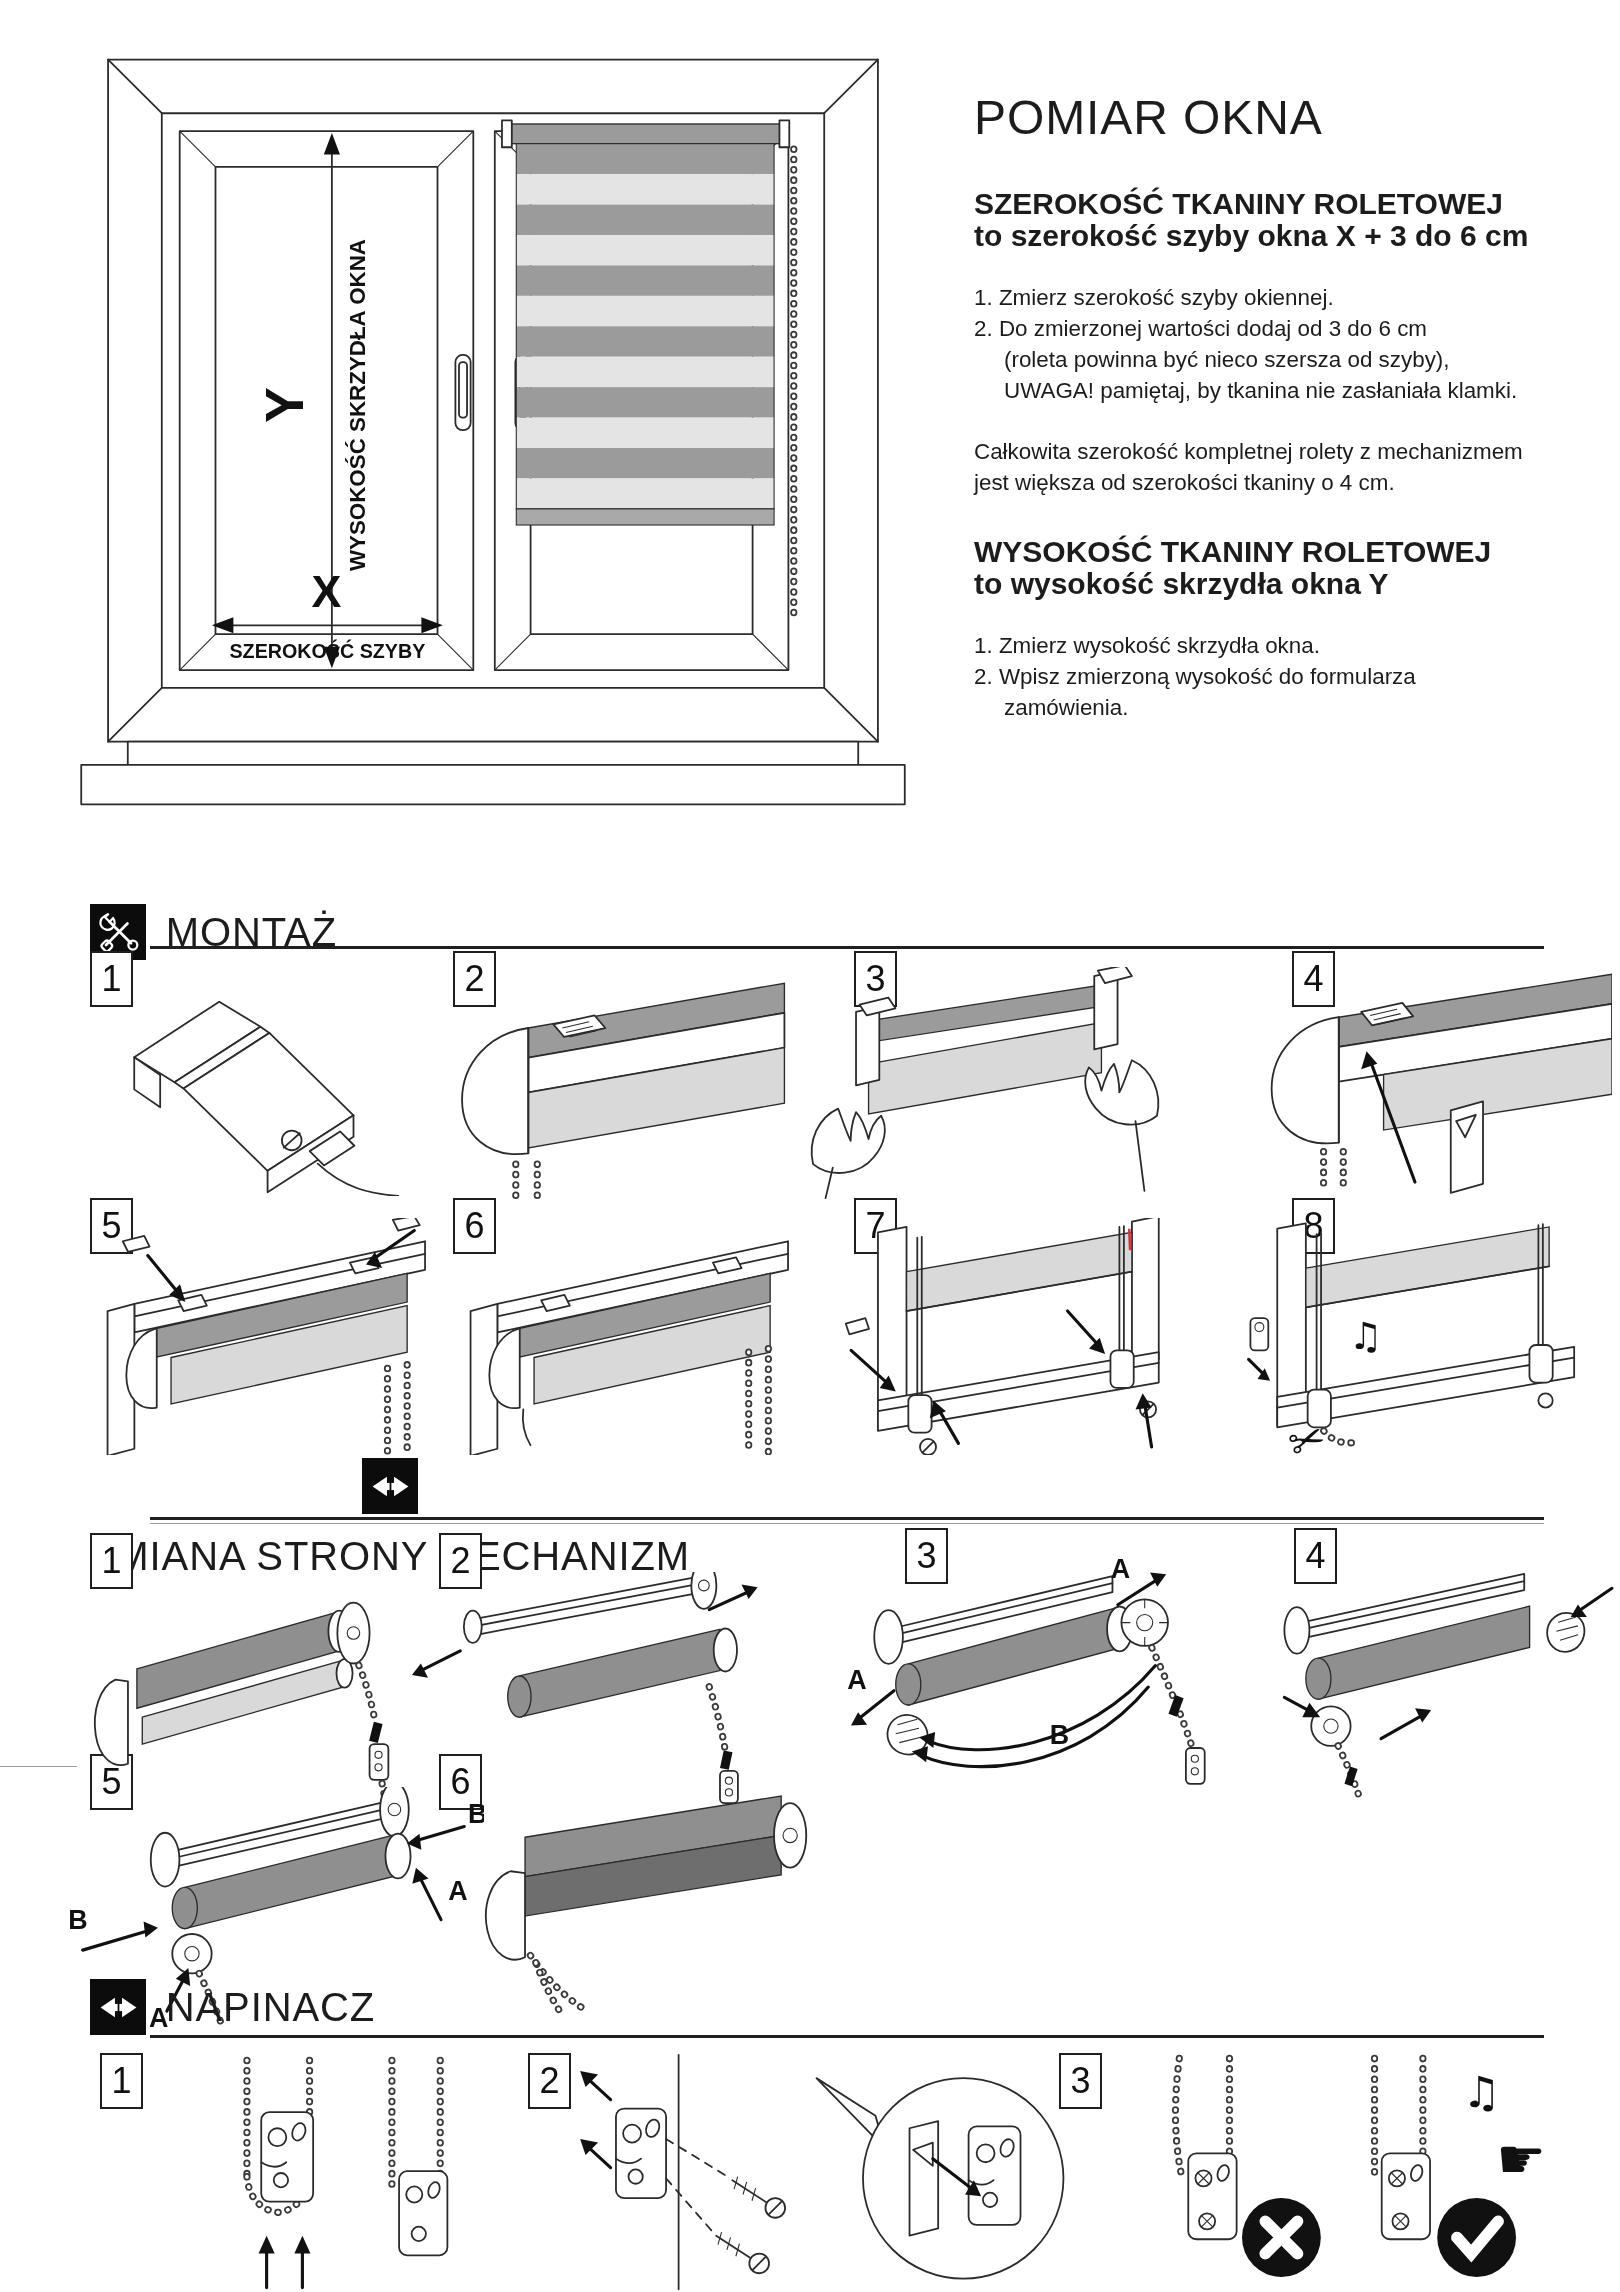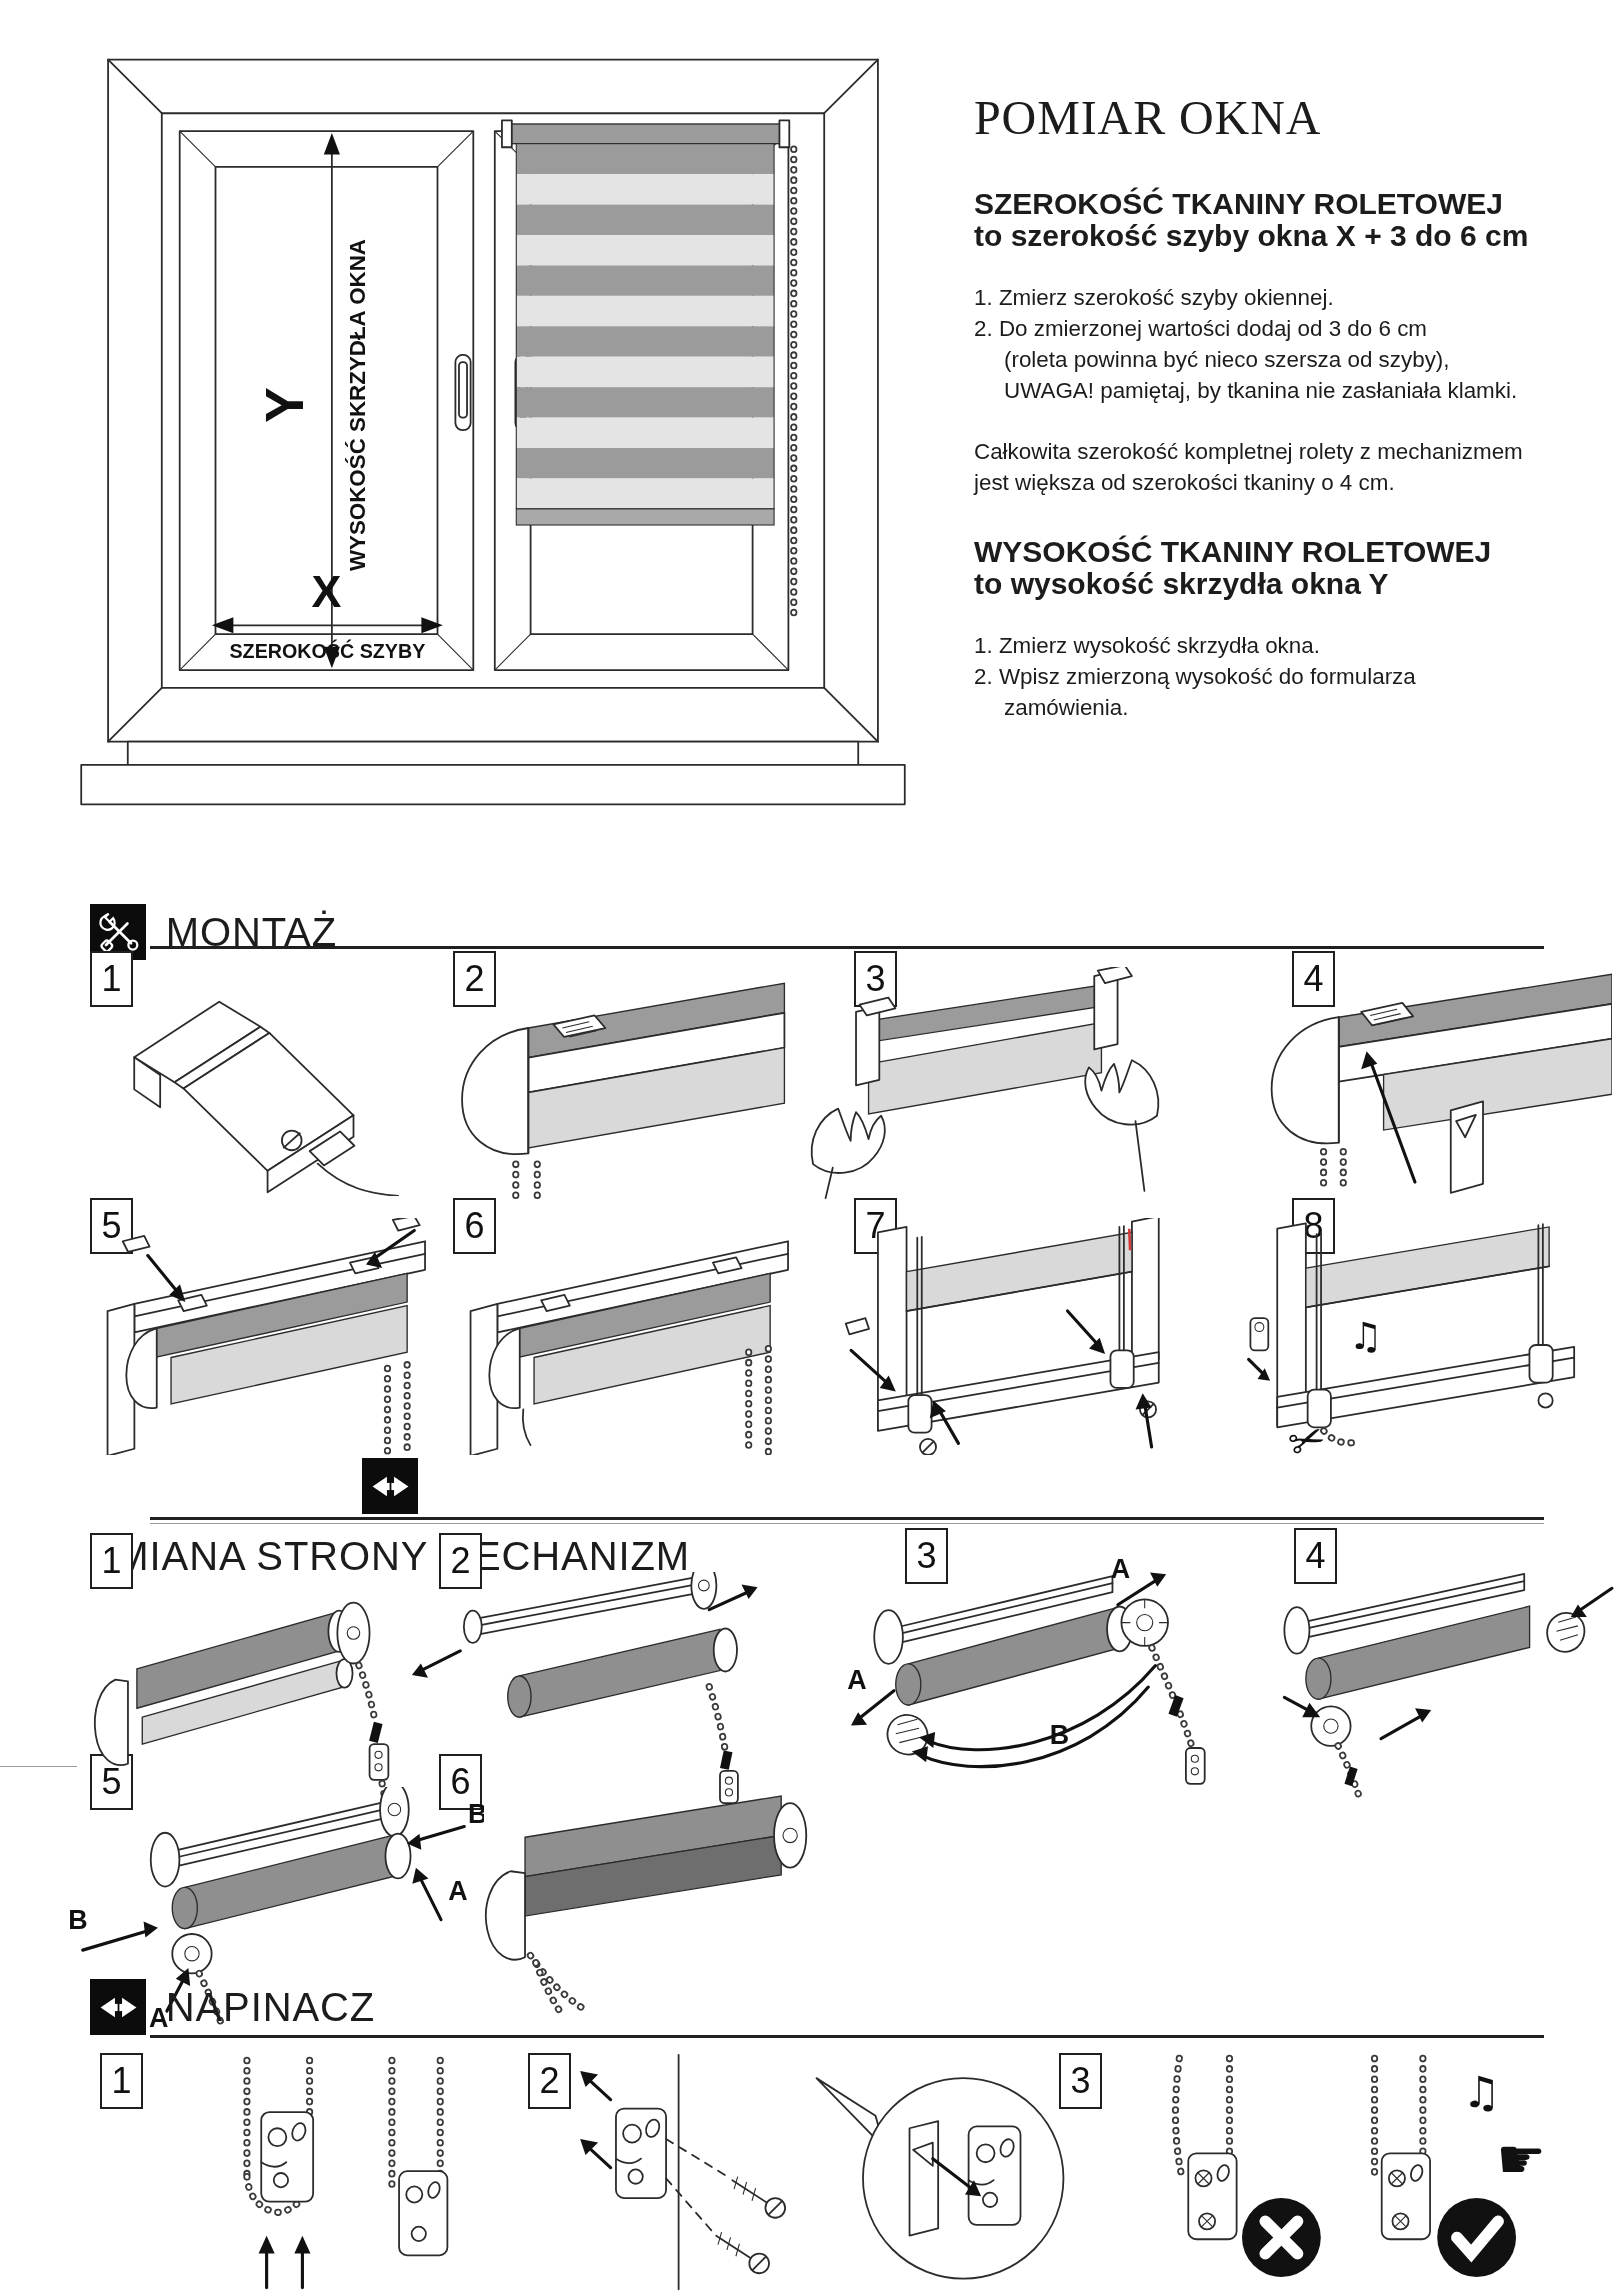--- a/index.html
+++ b/index.html
@@ -2,21 +2,21 @@
 <html style="font-size:14.3px"><head>
 <meta charset="utf-8">
 <style>
   html,body{margin:0;padding:0;}
   body{
     width:1620px;height:2293px;position:relative;background:#ffffff;
     font-family:"Liberation Sans",sans-serif;color:#1c1c1c;overflow:hidden;
   }
   .abs{position:absolute;}
   
-  .doc-title{font-size:48px;font-weight:400;letter-spacing:0.9px;font-family:Liberation Serif, serif;}
+  .doc-title{font-size:48px;font-weight:400;letter-spacing:0.9px;}
   .h-bold{font-size:30px;font-weight:bold;line-height:32px;}
   .body-t{font-size:22.4px;line-height:31px;}
   .indent{padding-left:30px;}
   
   .sec-head{position:absolute;display:flex;align-items:center;gap:19.7px;}
   .sec-icon{width:56px;height:56px;background:#0c0c0c;flex:0 0 56px;display:flex;align-items:center;justify-content:center;}
   .sec-title{font-size:40px;font-weight:400;letter-spacing:0.9px;white-space:nowrap;}
   .sec-rule{position:absolute;height:2.7px;background:#202020;}
   .sec-rule2{position:absolute;height:0.9px;background:#9a9a9a;}
   

